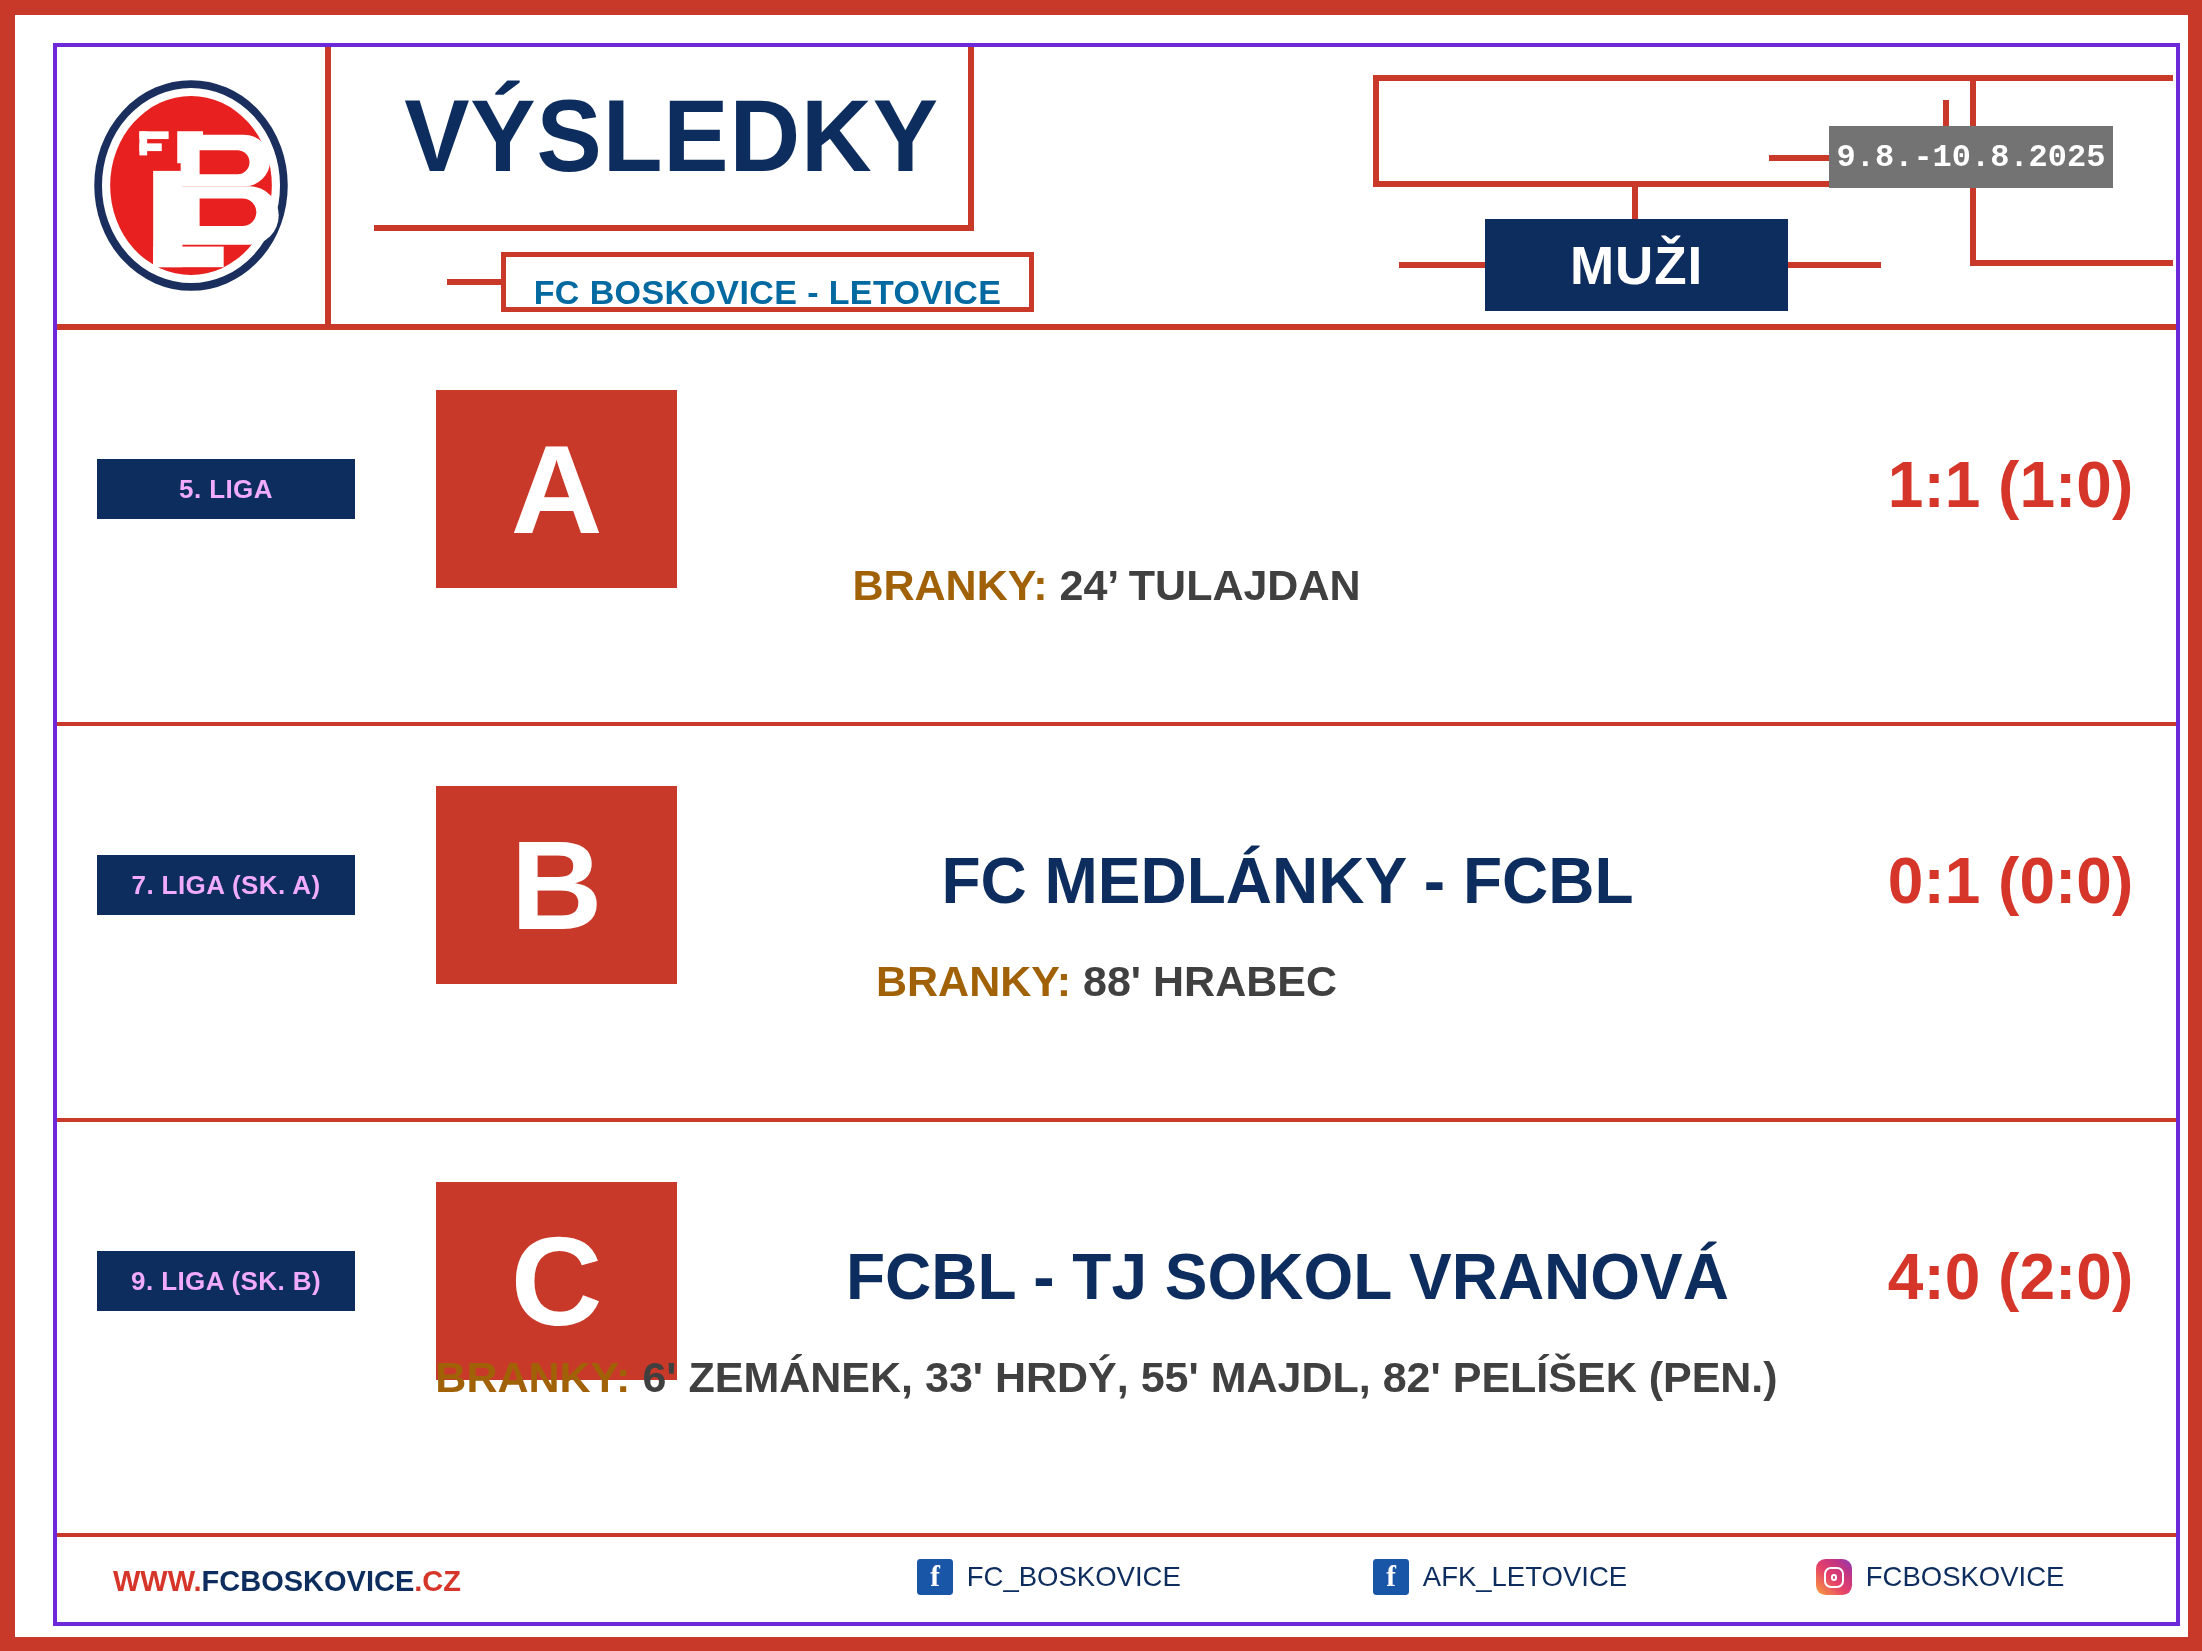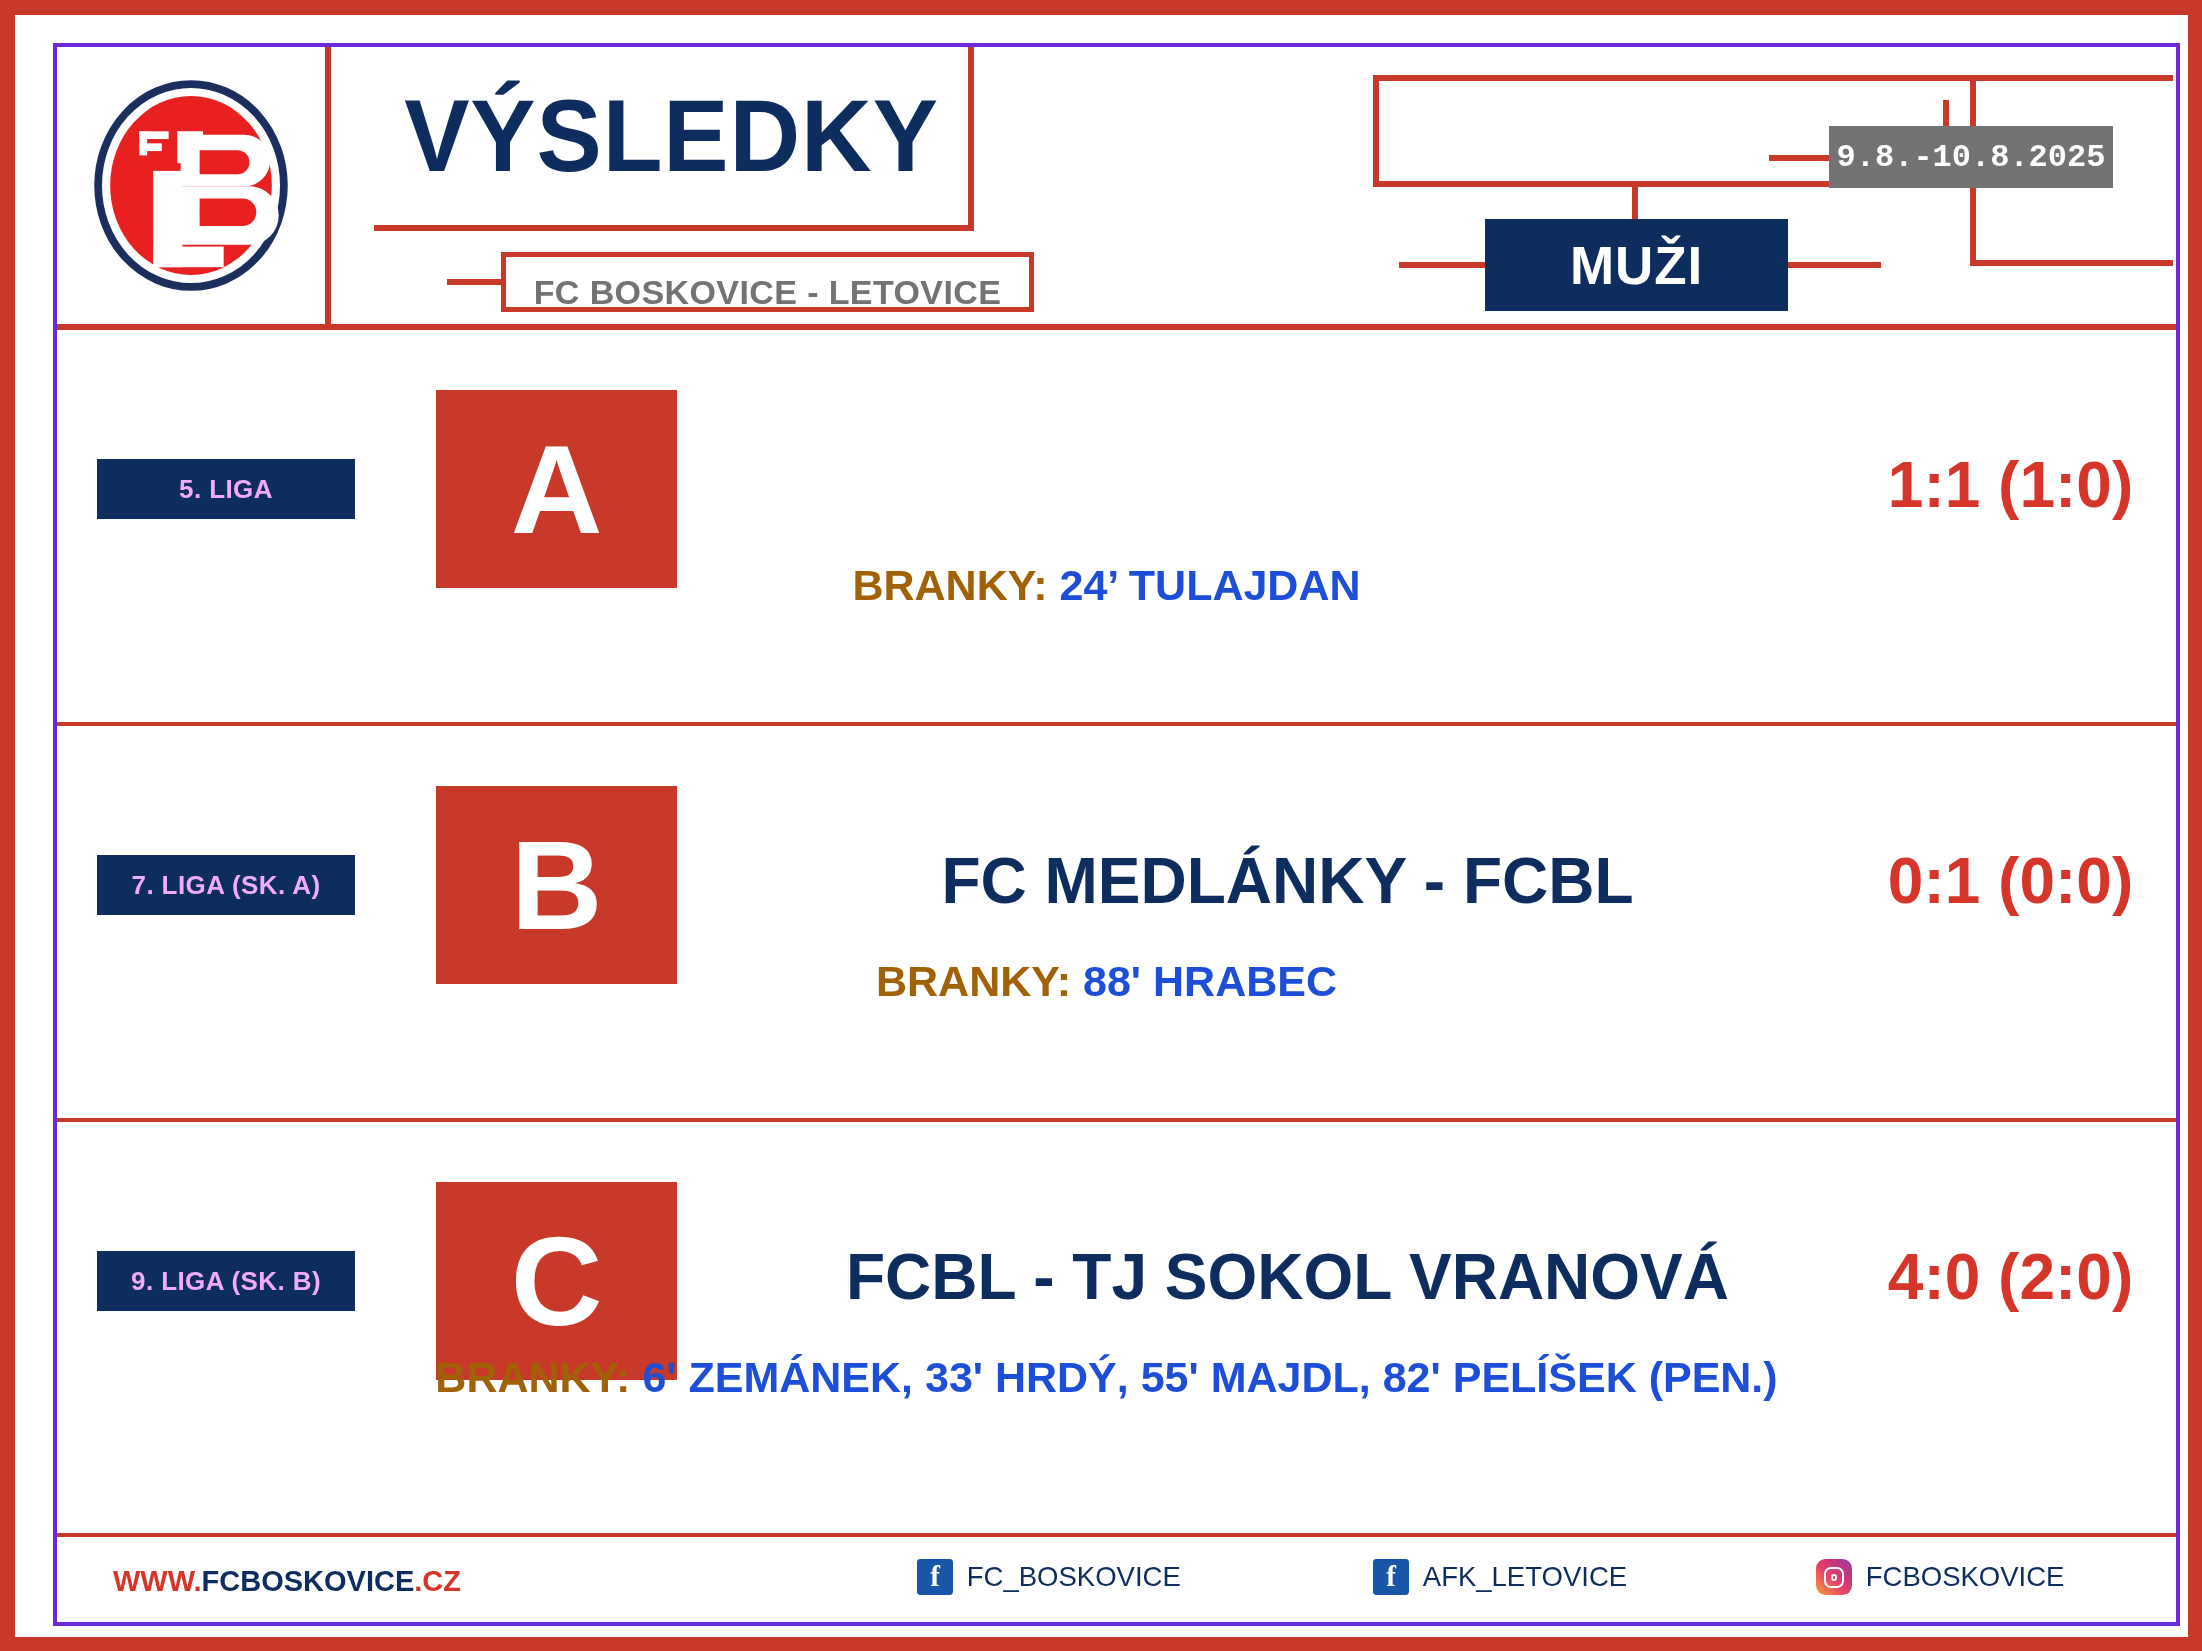--- a/index.html
+++ b/index.html
@@ -110,21 +110,21 @@
     box-sizing: border-box;
     border: 5.2px solid #c9392a;
     background: #ffffff;
     display: flex;
     align-items: center;
     justify-content: center;
   }
   .subtitle-text {
     font-size: 34px;
     font-weight: 800;
-    color: #737373;
+    color: #0369a1;
     letter-spacing: 0.4px;
     white-space: nowrap;
     margin-top: 21px;
   }
   .subtitle-tick {
     position: absolute;
     left: 116px;
     top: 232px;
     width: 57px;
     height: 6px;
@@ -258,21 +258,21 @@
     position: absolute;
     left: 0;
     top: 231px;
     width: 2099px;
     text-align: center;
     font-size: 43px;
     font-weight: 800;
     white-space: nowrap;
   }
   .scorers .lbl { color: #a16207; }
-  .scorers .val { color: #1d4ed8; }
+  .scorers .val { color: #404040; }
 
   
   .footer {
     position: absolute;
     left: 0;
     bottom: 0;
     width: 100%;
     height: 89px;
     border-top: 4.3px solid #c9392a;
     box-sizing: border-box;

